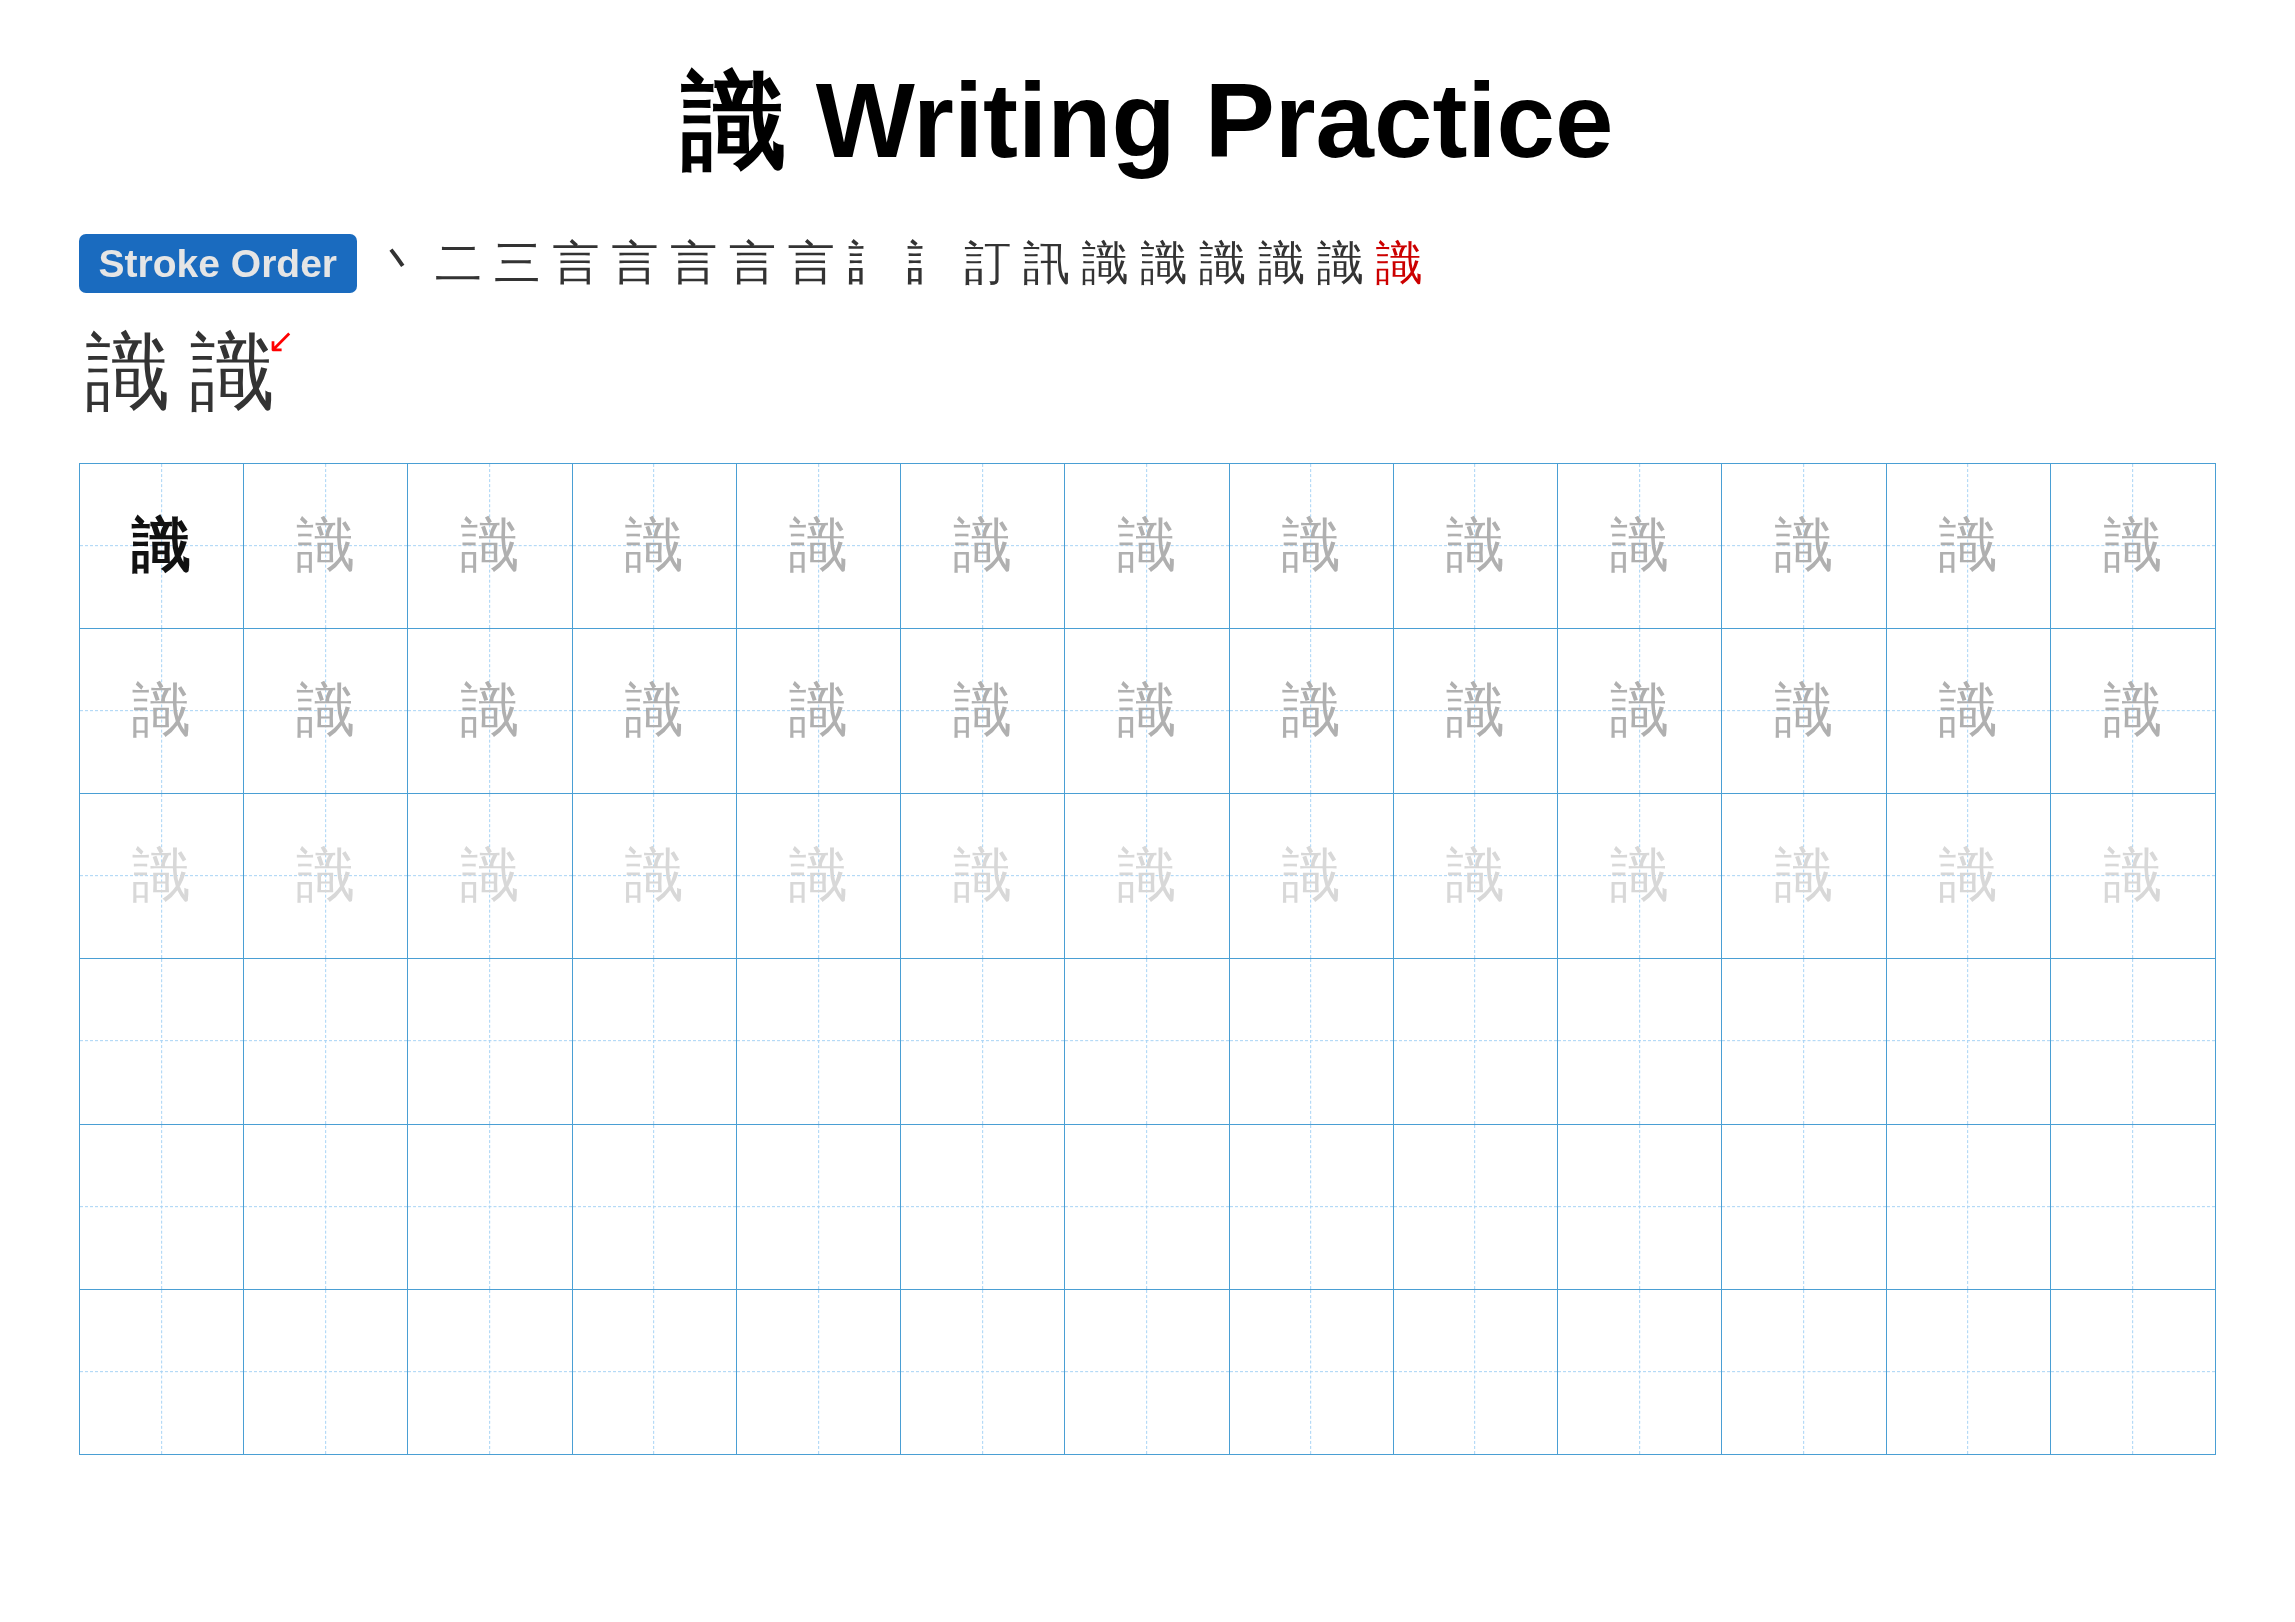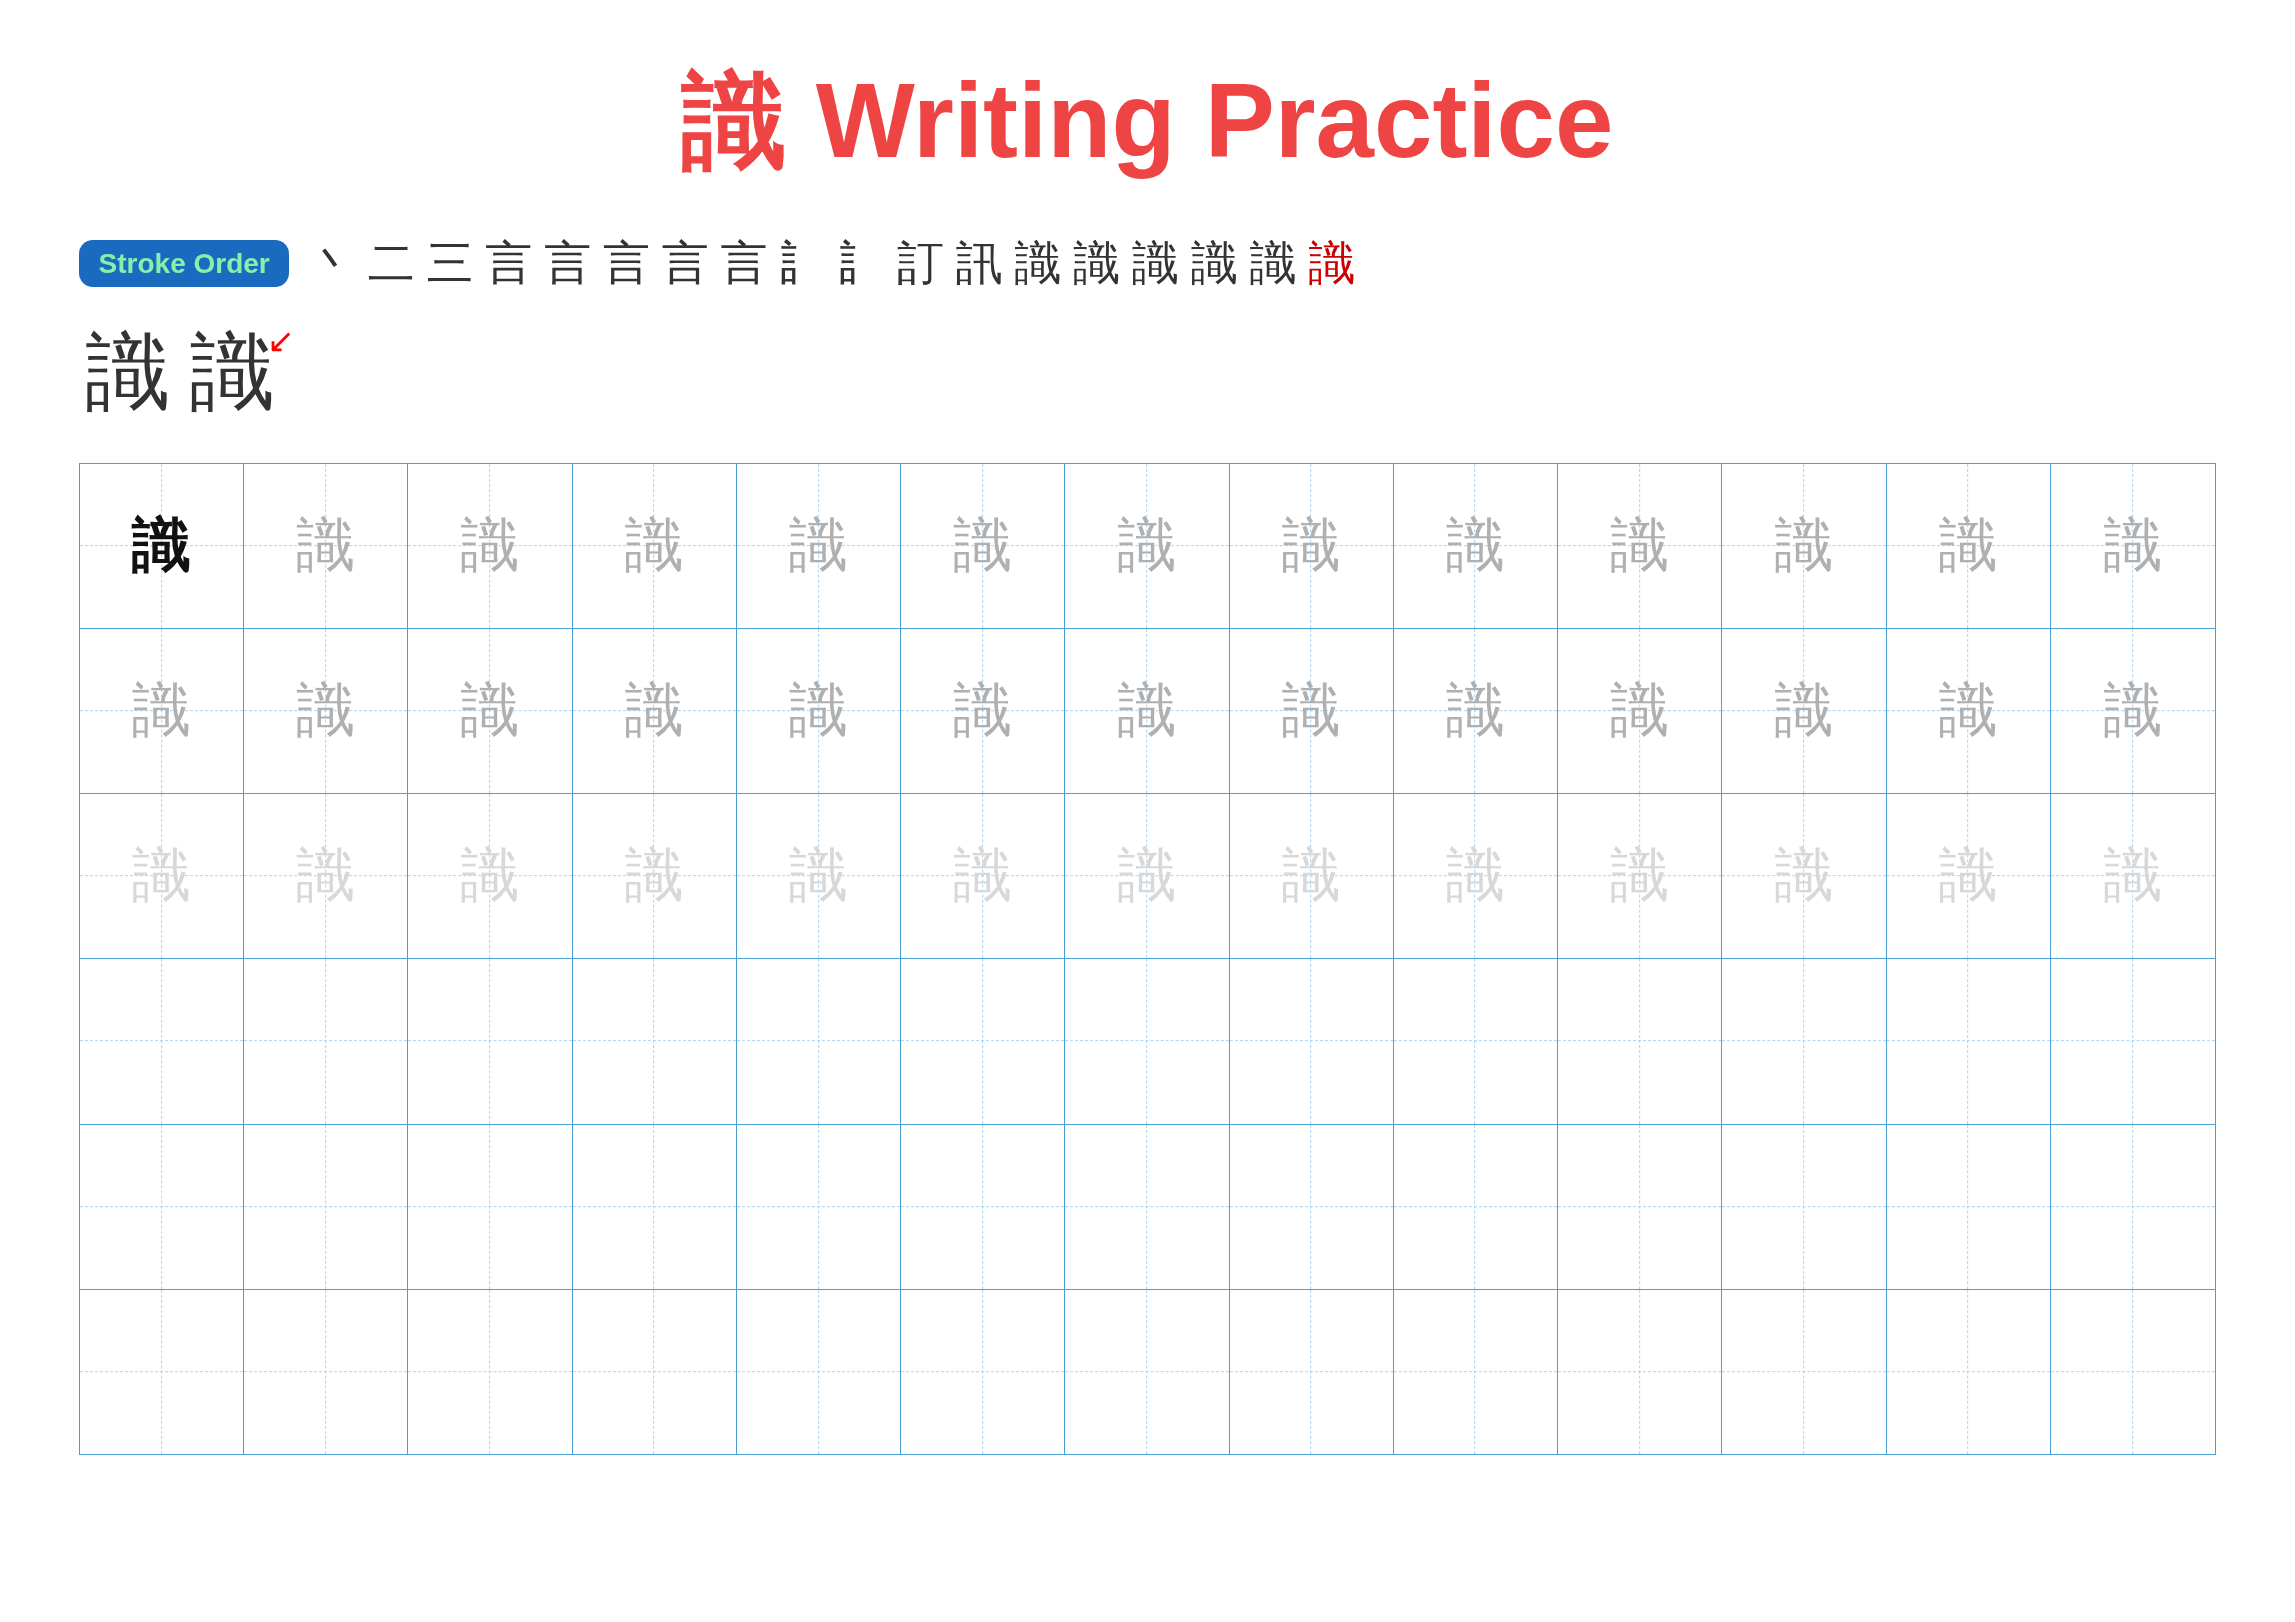--- a/index.html
+++ b/index.html
@@ -18,41 +18,41 @@
       background: #fff;
       padding: 52px 79px;
       position: relative;
     }
 
     
     .title {
       text-align: center;
       font-size: 105px;
       font-weight: bold;
-      color: #ef4444;
+      color: #000000;
       margin-bottom: 39px;
       font-family: sans-serif;
     }
 
     
     .stroke-order-section {
       display: flex;
       align-items: center;
       margin-bottom: 19.6px;
       gap: 19.6px;
     }
 
     .stroke-order-badge {
       background: #1a6bbf;
-      color: #86efac;
-      font-size: 28px;
+      color: #e5e5e5;
+      font-size: 39px;
       font-family: sans-serif;
       font-weight: bold;
       padding: 7.9px 19.6px;
-      border-radius: 14px;
+      border-radius: 7px;
       white-space: nowrap;
       flex-shrink: 0;
     }
 
     .stroke-sequence {
       display: flex;
       align-items: center;
       gap: 11.8px;
       flex-wrap: nowrap;
       overflow: hidden;

